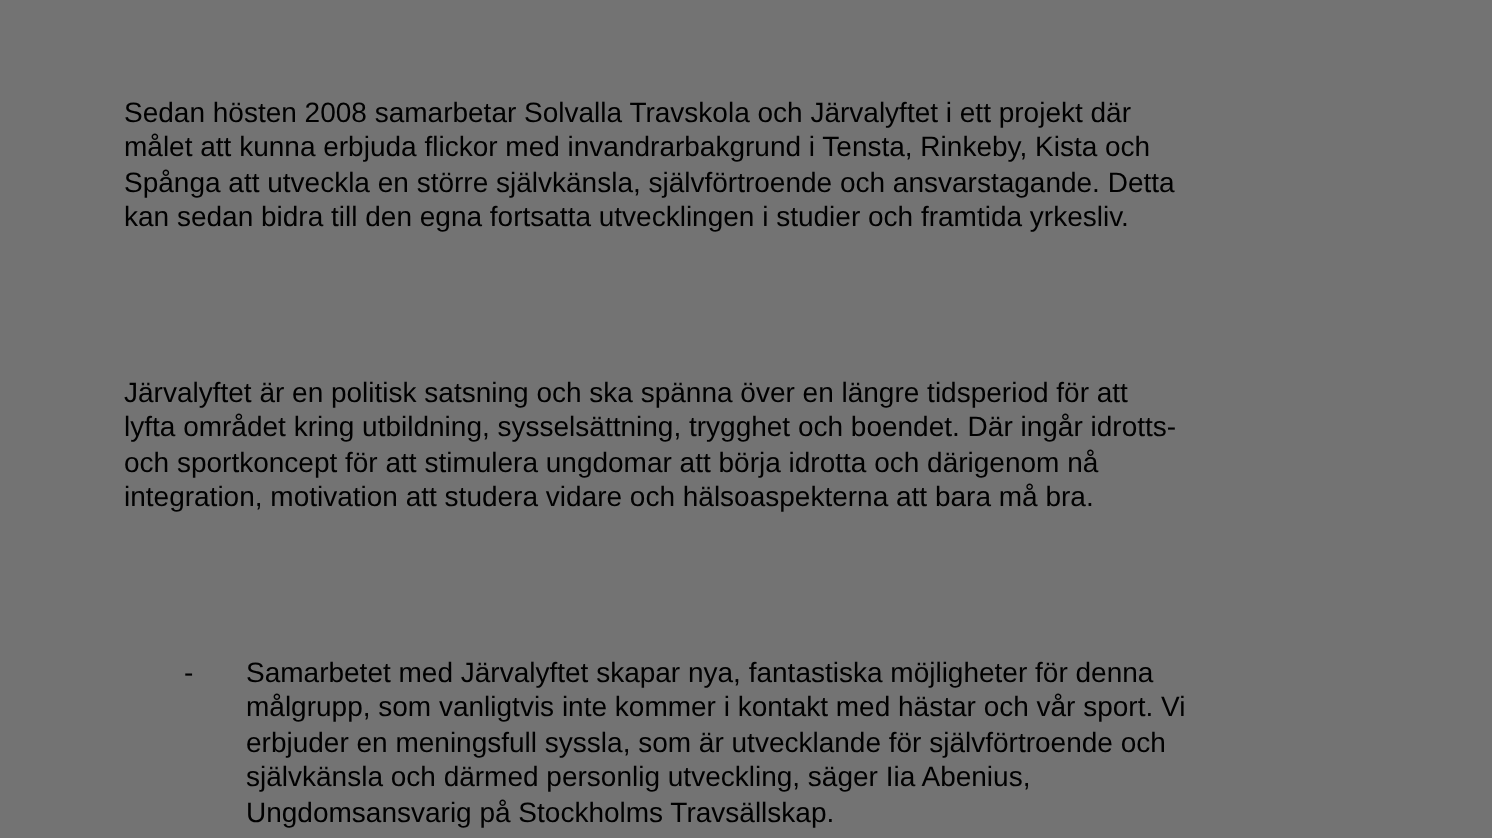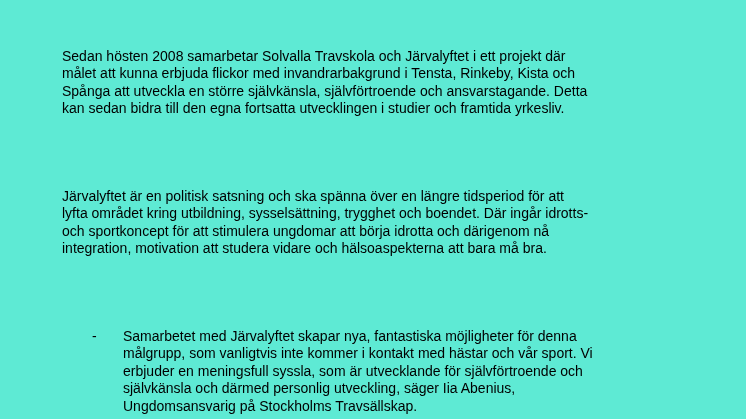--- a/index.html
+++ b/index.html
@@ -5,21 +5,21 @@
   html, body {
     margin: 0;
     padding: 0;
     background: #ffffff;
   }
   .page {
     position: relative;
     width: 746px;
     height: 419px;
     overflow: hidden;
-    background: #5eead4;
+    background: #737373;
     font-family: "Liberation Sans", "DejaVu Sans", sans-serif;
     font-size: 14px;
     line-height: 17.5px;
     color: #000000;
   }
   .textblock {
     position: absolute;
     left: 62px;
     top: -5px;
     width: 666px;

